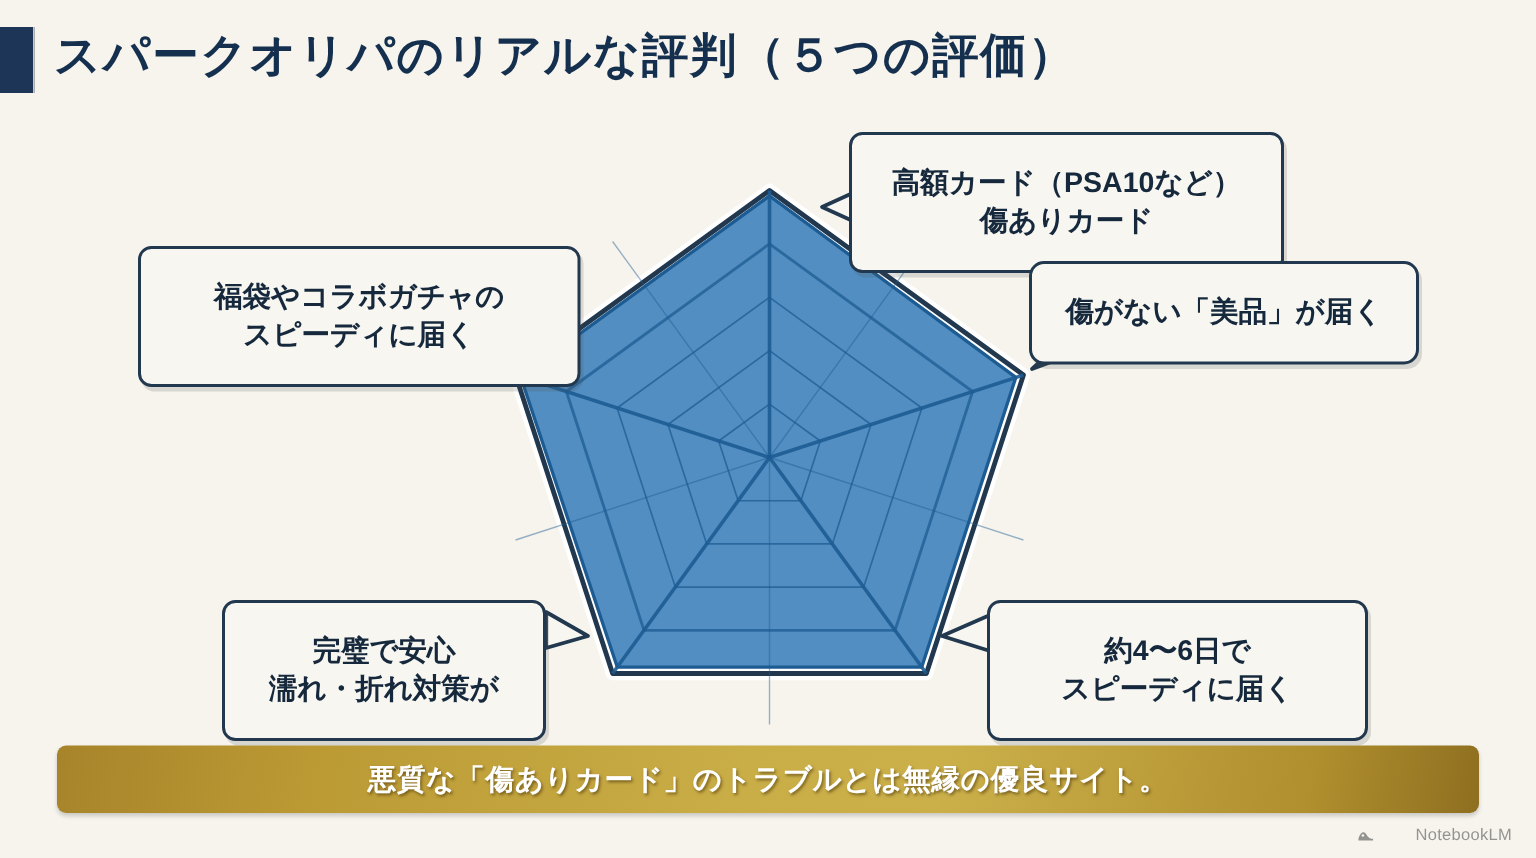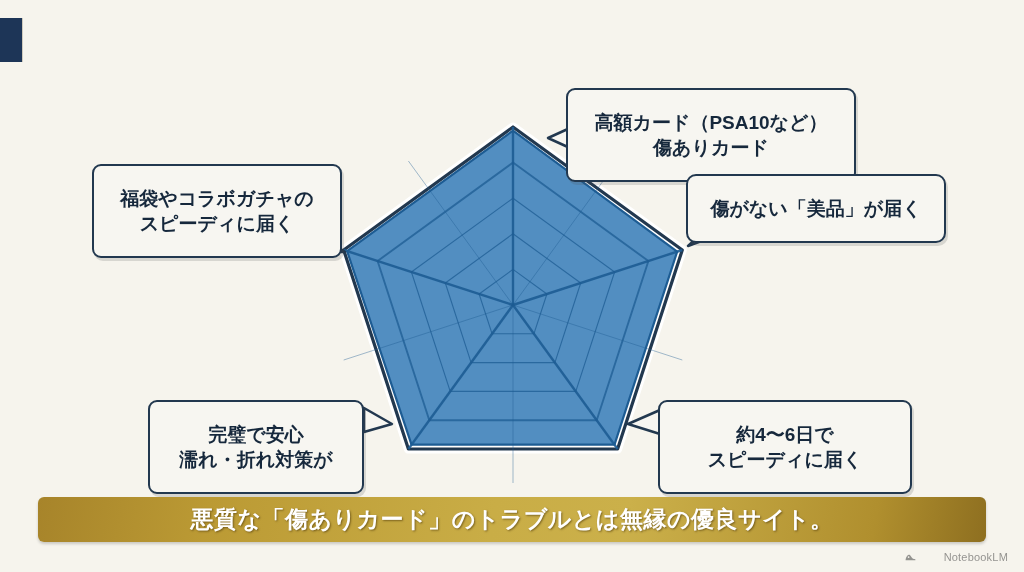--- a/index.html
+++ b/index.html
@@ -45,55 +45,56 @@
     line-height:1.32;
     box-shadow:2px 3px 0 rgba(80,80,80,.18);
     box-sizing:border-box;
     padding:20px 12px;
     z-index:5;
   }
   .callout .ln{display:block;white-space:nowrap;}
 
   .c-top{left:566px;top:88px;width:290px;font-size:19px;}
   .c-right{left:686px;top:174px;width:260px;font-size:19px;border-radius:10px;}
-  .c-left{left:92px;top:164px;width:250px;font-size:19px;}
+  .c-left{left:92px;top:164px;width:295px;font-size:19px;}
   .c-bleft{left:148px;top:400px;width:216px;font-size:19px;}
   .c-bright{left:658px;top:400px;width:254px;font-size:19px;}
 
   .tail{position:absolute;z-index:4;pointer-events:none;}
 
   
   .banner{
     position:absolute;left:38px;top:497px;width:948px;height:45px;
     border-radius:6px;
     background:linear-gradient(100deg,#a7842a 0%,#bb9a34 18%,#c9ad46 48%,#cbb04a 62%,#b08f2e 88%,#8e6f20 100%);
     display:flex;align-items:center;justify-content:center;
     box-shadow:0 2px 3px rgba(0,0,0,.18);
   }
   .banner-text{
-    color:#ffffff;font-weight:bold;font-size:23px;letter-spacing:.5px;
+    color:#ffffff;font-weight:bold;font-size:19px;letter-spacing:.5px;
     text-shadow:1px 1px 2px rgba(60,40,0,.55);
     white-space:nowrap;
   }
 
   
   .watermark{
     position:absolute;right:16px;bottom:9px;
     display:flex;align-items:center;gap:5px;
     opacity:.55;
   }
   .watermark-text{font-size:11px;color:#444;letter-spacing:.2px;padding-left:22px;}
   .wm-icon{width:13px;height:13px;display:block;}
 </style>
 </head>
 <body>
 
 <div class="stage">
 
   <div class="title-accent"></div>
+  <div class="page-title">スパークオリパのリアルな評判（５つの評価）</div>
 
   <div class="radar-wrap">
     <svg id="radar-svg" width="430" height="400" viewBox="0 0 430 400">
         <polygon points="213.0,32.0 382.3,155.0 317.6,354.0 108.4,354.0 43.7,155.0" fill="none" stroke="#ffffff" stroke-width="9" stroke-linejoin="round"></polygon>
         <polygon points="213.0,32.0 382.3,155.0 317.6,354.0 108.4,354.0 43.7,155.0" fill="none" stroke="#22384f" stroke-width="3.2" stroke-linejoin="round"></polygon>
         <polygon points="213.0,35.6 377.2,156.6 314.5,349.7 111.5,349.7 47.1,156.1" fill="#4384bd" fill-opacity="0.92" stroke="#1d5c93" stroke-width="2.2" stroke-linejoin="round"></polygon>
         <polygon points="213.0,67.6 348.4,166.0 296.7,325.2 129.3,325.2 77.6,166.0" fill="none" stroke="#1d5c93" stroke-width="1.9" stroke-opacity="0.75" stroke-linejoin="round"></polygon>
         <polygon points="213.0,103.2 314.6,177.0 275.8,296.4 150.2,296.4 111.4,177.0" fill="none" stroke="#1d5c93" stroke-width="1.1" stroke-opacity="0.75" stroke-linejoin="round"></polygon>
         <polygon points="213.0,138.8 280.7,188.0 254.9,267.6 171.1,267.6 145.3,188.0" fill="none" stroke="#1d5c93" stroke-width="1.1" stroke-opacity="0.75" stroke-linejoin="round"></polygon>
         <polygon points="213.0,174.4 246.9,199.0 233.9,238.8 192.1,238.8 179.1,199.0" fill="none" stroke="#1d5c93" stroke-width="1.1" stroke-opacity="0.75" stroke-linejoin="round"></polygon>

